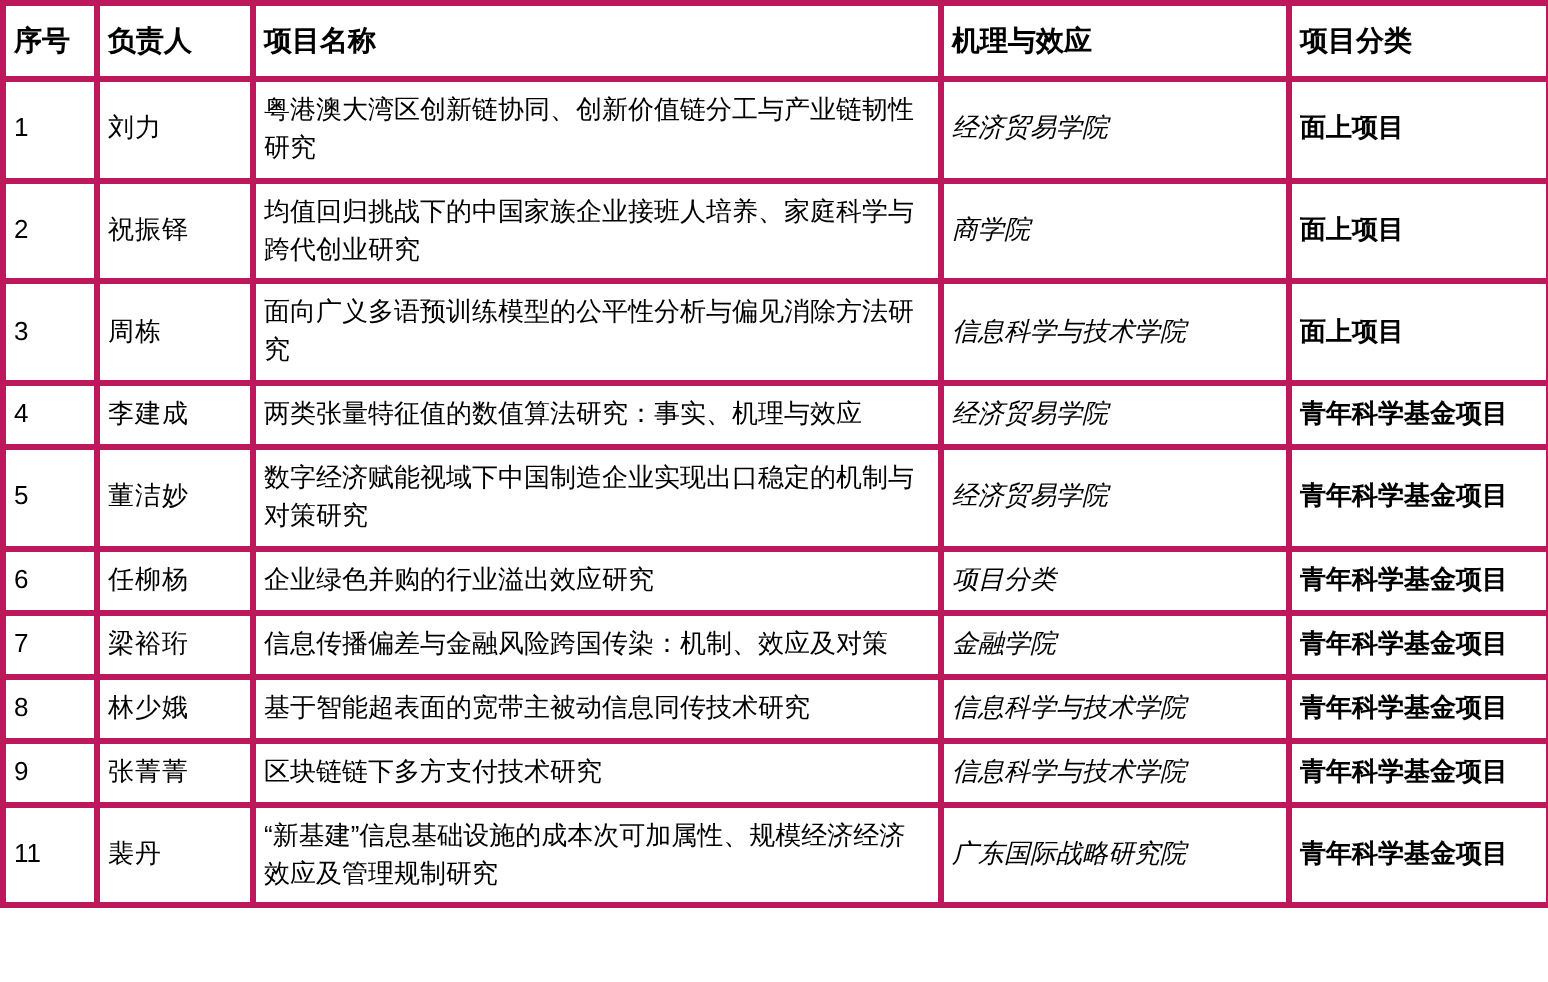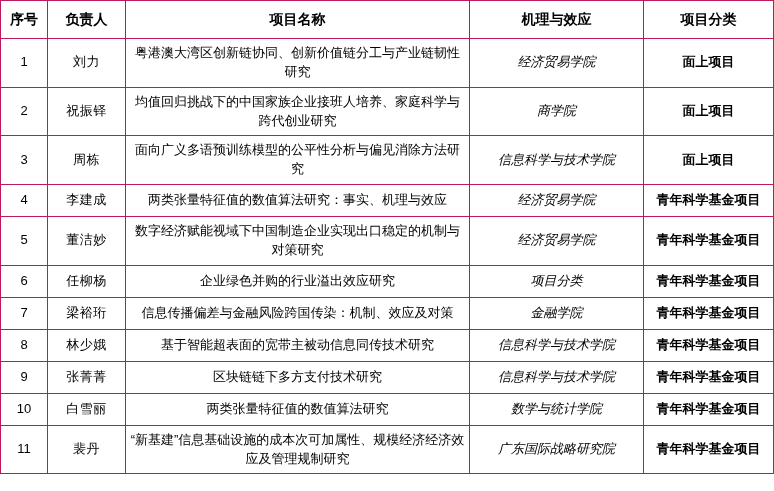--- a/index.html
+++ b/index.html
@@ -21,22 +21,22 @@
     box-sizing: border-box;
   }
   table.project-table {
     border-collapse: collapse;
     width: 773px;
     table-layout: fixed;
     margin: 0;
   }
   table.project-table th,
   table.project-table td {
-    border: 1px solid #be185d;
-    text-align: center;
+    border: 3px solid #be185d;
+    text-align: left;
     vertical-align: middle;
     font-size: 13px;
     line-height: 1.45;
     padding: 5px 4px;
     box-sizing: border-box;
     word-wrap: break-word;
     font-family: "Liberation Sans", sans-serif;
   }
   table.project-table thead th {
     font-weight: bold;
@@ -137,27 +137,20 @@
         <td class="cell-unit">信息科学与技术学院</td>
         <td class="cell-category">青年科学基金项目</td>
       </tr>
       <tr class="row-h1">
         <td class="cell-seq">9</td>
         <td class="cell-leader">张菁菁</td>
         <td class="cell-title">区块链链下多方支付技术研究</td>
         <td class="cell-unit">信息科学与技术学院</td>
         <td class="cell-category">青年科学基金项目</td>
       </tr>
-      <tr class="row-h1">
-        <td class="cell-seq">10</td>
-        <td class="cell-leader">白雪丽</td>
-        <td class="cell-title">两类张量特征值的数值算法研究</td>
-        <td class="cell-unit">数学与统计学院</td>
-        <td class="cell-category">青年科学基金项目</td>
-      </tr>
       <tr class="row-h2">
         <td class="cell-seq">11</td>
         <td class="cell-leader">裴丹</td>
         <td class="cell-title">“新基建”信息基础设施的成本次可加属性、规模经济经济效应及管理规制研究</td>
         <td class="cell-unit">广东国际战略研究院</td>
         <td class="cell-category">青年科学基金项目</td>
       </tr>
     </tbody>
   </table>
 </div>

